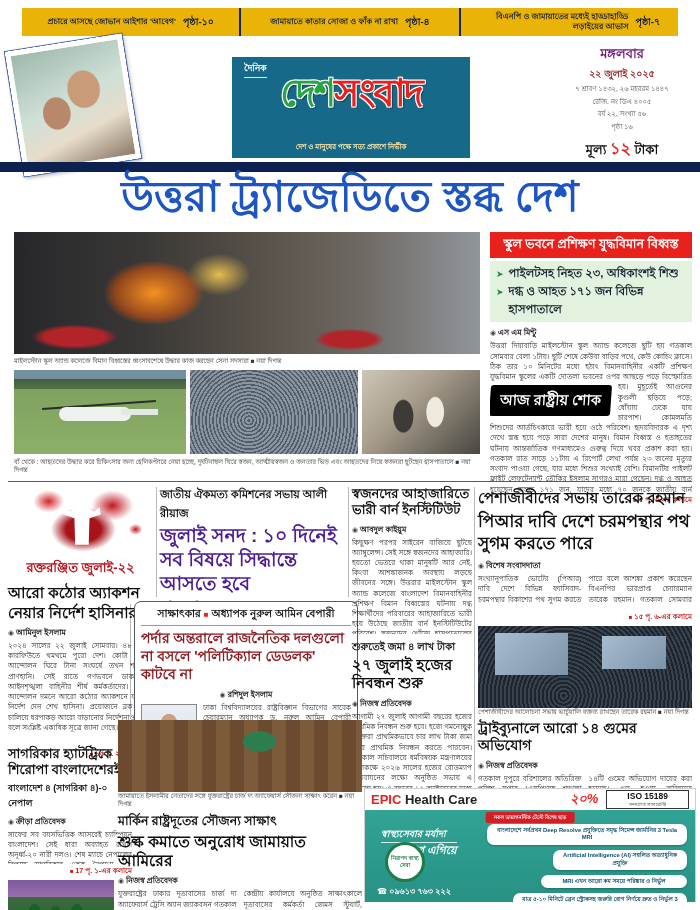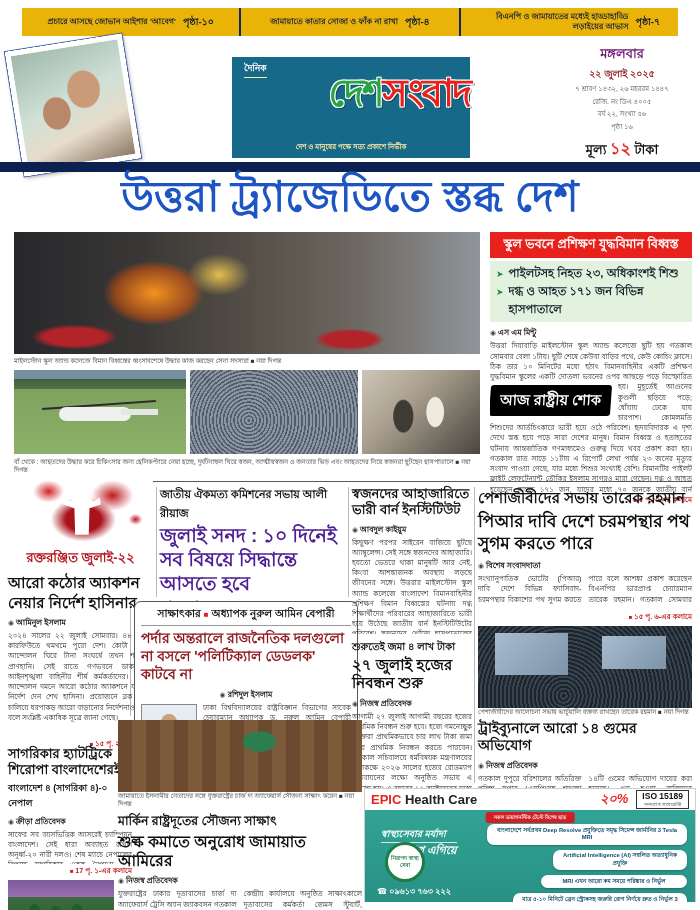--- a/index.html
+++ b/index.html
@@ -14,21 +14,21 @@
   
   .couple{position:absolute;left:14px;top:42px;width:108px;height:116px;transform:rotate(-9deg);
           background:
             radial-gradient(26px 30px at 62% 38%,#c99b78 60%,transparent 65%),
             radial-gradient(22px 26px at 34% 55%,#b9886a 60%,transparent 65%),
             linear-gradient(160deg,#9fb8ac 0%,#cfe0d6 45%,#e7dccb 70%,#8d7a66 100%);
           border:5px solid #fff;box-shadow:0 0 0 1px #3b5aa0,1px 2px 4px rgba(0,0,0,.35);}
   
   .masthead{position:absolute;left:232px;top:57px;width:238px;height:101px;background:#17698a;}
   .mh-daily{position:absolute;left:12px;top:4px;font-size:9px;font-weight:bold;color:#fff;border-bottom:1px solid #ffe9a8;padding-bottom:1px;}
-  .mh-title{position:absolute;left:0;top:16px;width:100%;text-align:right;font-weight:900;font-size:38px;line-height:1.1;letter-spacing:-2px;white-space:nowrap;}
+  .mh-title{position:absolute;left:0;top:16px;width:100%;text-align:center;font-weight:900;font-size:38px;line-height:1.1;letter-spacing:-2px;white-space:nowrap;}
   .mh-green{color:#27a544;text-shadow:-1px -1px 0 #fff,1px -1px 0 #fff,-1px 1px 0 #fff,1px 1px 0 #fff,2px 2px 0 rgba(0,0,0,.35);}
   .mh-red{color:#e8211d;text-shadow:-1px -1px 0 #fff,1px -1px 0 #fff,-1px 1px 0 #fff,1px 1px 0 #fff,2px 2px 0 rgba(0,0,0,.35);}
   .mh-tagline{position:absolute;left:0;bottom:5px;width:100%;text-align:center;font-size:7px;font-weight:bold;color:#ffe9a8;}
   
   .dateline{position:absolute;left:548px;top:44px;width:148px;text-align:center;}
   .dl-day{font-size:13px;font-weight:bold;color:#701a75;}
   .dl-date{font-size:9.5px;font-weight:bold;color:#8f1c1c;margin-top:2px;}
   .dl-small{font-size:6.8px;color:#4a4a4a;line-height:1.55;margin-top:2px;}
   .dl-price{font-size:13px;font-weight:bold;color:#101010;margin-top:4px;}
   .dl-price .num{color:#e8211d;font-size:16px;}
@@ -70,21 +70,21 @@
   .byline{font-size:7.8px;font-weight:bold;color:#111;margin:4px 0 2px;}
   .byline::before{content:"◉ ";font-size:7px;color:#444;}
   .bodytext{font-size:7.2px;line-height:1.42;text-align:justify;color:#1d1d1d;overflow:hidden;}
   .jumpline{font-size:7.2px;text-align:right;margin-top:1px;}
   .jump{color:#c21d1d;font-weight:bold;}
   .jump::before{content:"■ ";font-size:6px;}
   .mourning{float:left;background:#000;color:#fff;font-size:14.5px;font-weight:bold;padding:5px 10px;margin:3px 7px 3px 0;border-radius:3px;transform:skewX(-4deg);}
   .side-body{height:152px;}
   
   .kicker{font-weight:bold;color:#101010;}
-  .col1{position:absolute;left:8px;top:476px;width:145px;}
+  .col1{position:absolute;left:8px;top:486px;width:145px;}
   .blood{position:relative;height:70px;background:
       radial-gradient(30px 22px at 72% 28%,#c0181f,transparent 70%),
       radial-gradient(22px 16px at 28% 22%,#d2252b,transparent 70%),
       radial-gradient(44px 30px at 52% 62%,#a8121a 40%,transparent 74%),
       radial-gradient(10px 8px at 88% 62%,#c0181f,transparent 70%),#fff;}
   .silhouette{position:absolute;left:38%;top:14%;width:26%;height:70%;background:#fff;
       clip-path:polygon(50% 0,62% 10%,58% 20%,82% 32%,97% 24%,100% 38%,70% 46%,68% 100%,32% 100%,30% 46%,0 38%,3% 24%,18% 32%,42% 20%,38% 10%);}
   .blood-label{font-size:13px;font-weight:900;color:#b3111b;text-align:center;margin:2px 0 4px;}
   .h-md{font-size:15px;font-weight:900;line-height:1.3;color:#0e0e0e;}
   .h-sm{font-size:13px;font-weight:900;line-height:1.25;color:#0e0e0e;}
@@ -128,21 +128,21 @@
       linear-gradient(180deg,transparent 0%,transparent 46%,#e9e6df 46%,#d8d2c6 100%);}
   .jam-kicker{font-size:12.5px;font-weight:bold;margin-top:3px;}
   .jam-head{font-size:15.5px;font-weight:900;line-height:1.25;color:#0e0e0e;}
   
   .ad{position:absolute;left:364px;top:788px;width:332px;height:114px;border:1px solid #cfcfcf;box-sizing:border-box;background:#fff;}
   .ad-top{position:relative;height:21px;display:flex;align-items:center;padding:0 6px;gap:8px;}
   .ad-brand{font-size:13px;font-weight:900;}
   .ad-brand .epic{color:#e8211d;}
   .ad-brand .rest{color:#222;}
   .ad-disc{margin-left:auto;font-size:13px;font-weight:900;font-style:italic;color:#e8211d;}
-  .ad-iso{border:1.2px solid #333;padding:1px 5px;text-align:center;line-height:1.1;}
+  .ad-iso{border:1.2px solid #333;padding:1px 20px;text-align:center;line-height:1.1;}
   .ad-iso .iso{font-size:8.5px;font-weight:900;color:#111;}
   .ad-iso .iso-sub{font-size:4.6px;color:#333;}
   .ad-body{position:relative;height:92px;background:linear-gradient(180deg,#31a395 0%,#279184 100%);overflow:hidden;}
   .ad-strip{position:absolute;left:50%;top:2px;transform:translateX(-50%);background:#d21f26;color:#fff;font-size:5px;font-weight:bold;padding:1.5px 8px;border-radius:2px;white-space:nowrap;}
   .ad-tag{position:absolute;left:16px;top:18px;color:#fff;font-weight:bold;font-style:italic;line-height:1.35;}
   .ad-tag .t1{font-size:9.5px;border-bottom:1px solid rgba(255,255,255,.8);padding-bottom:1px;}
   .ad-tag .t2{font-size:11px;padding-left:10px;}
   .ad-circle{position:absolute;left:20px;bottom:20px;width:40px;height:40px;border-radius:50%;background:#fff;border:3px solid #1e7d46;display:flex;align-items:center;justify-content:center;text-align:center;font-size:5.5px;font-weight:bold;color:#1e7d46;line-height:1.2;padding:2px;box-sizing:border-box;}
   .ad-phone{position:absolute;left:12px;bottom:4px;color:#fff;font-size:8px;font-weight:bold;}
   .ad-pills{position:absolute;right:8px;top:14px;width:200px;display:flex;flex-direction:column;gap:5px;align-items:flex-end;}

